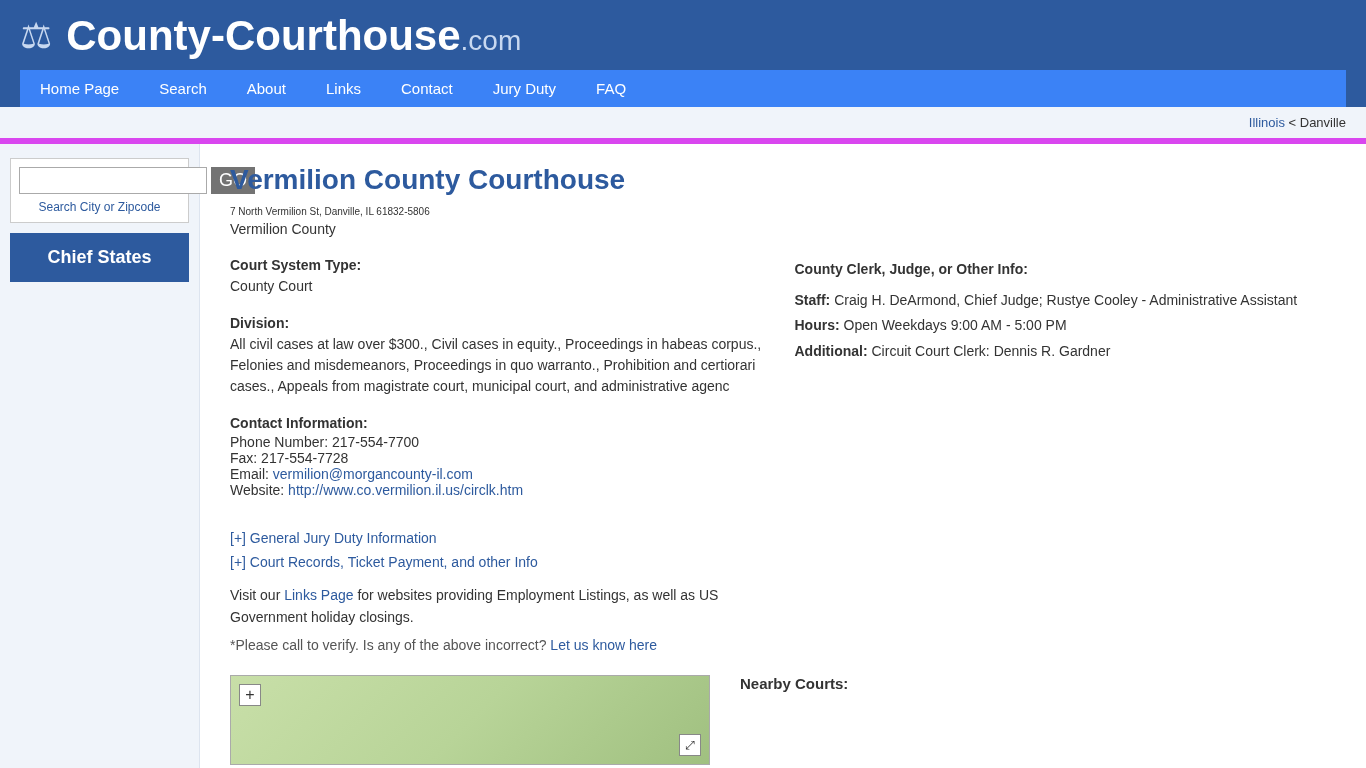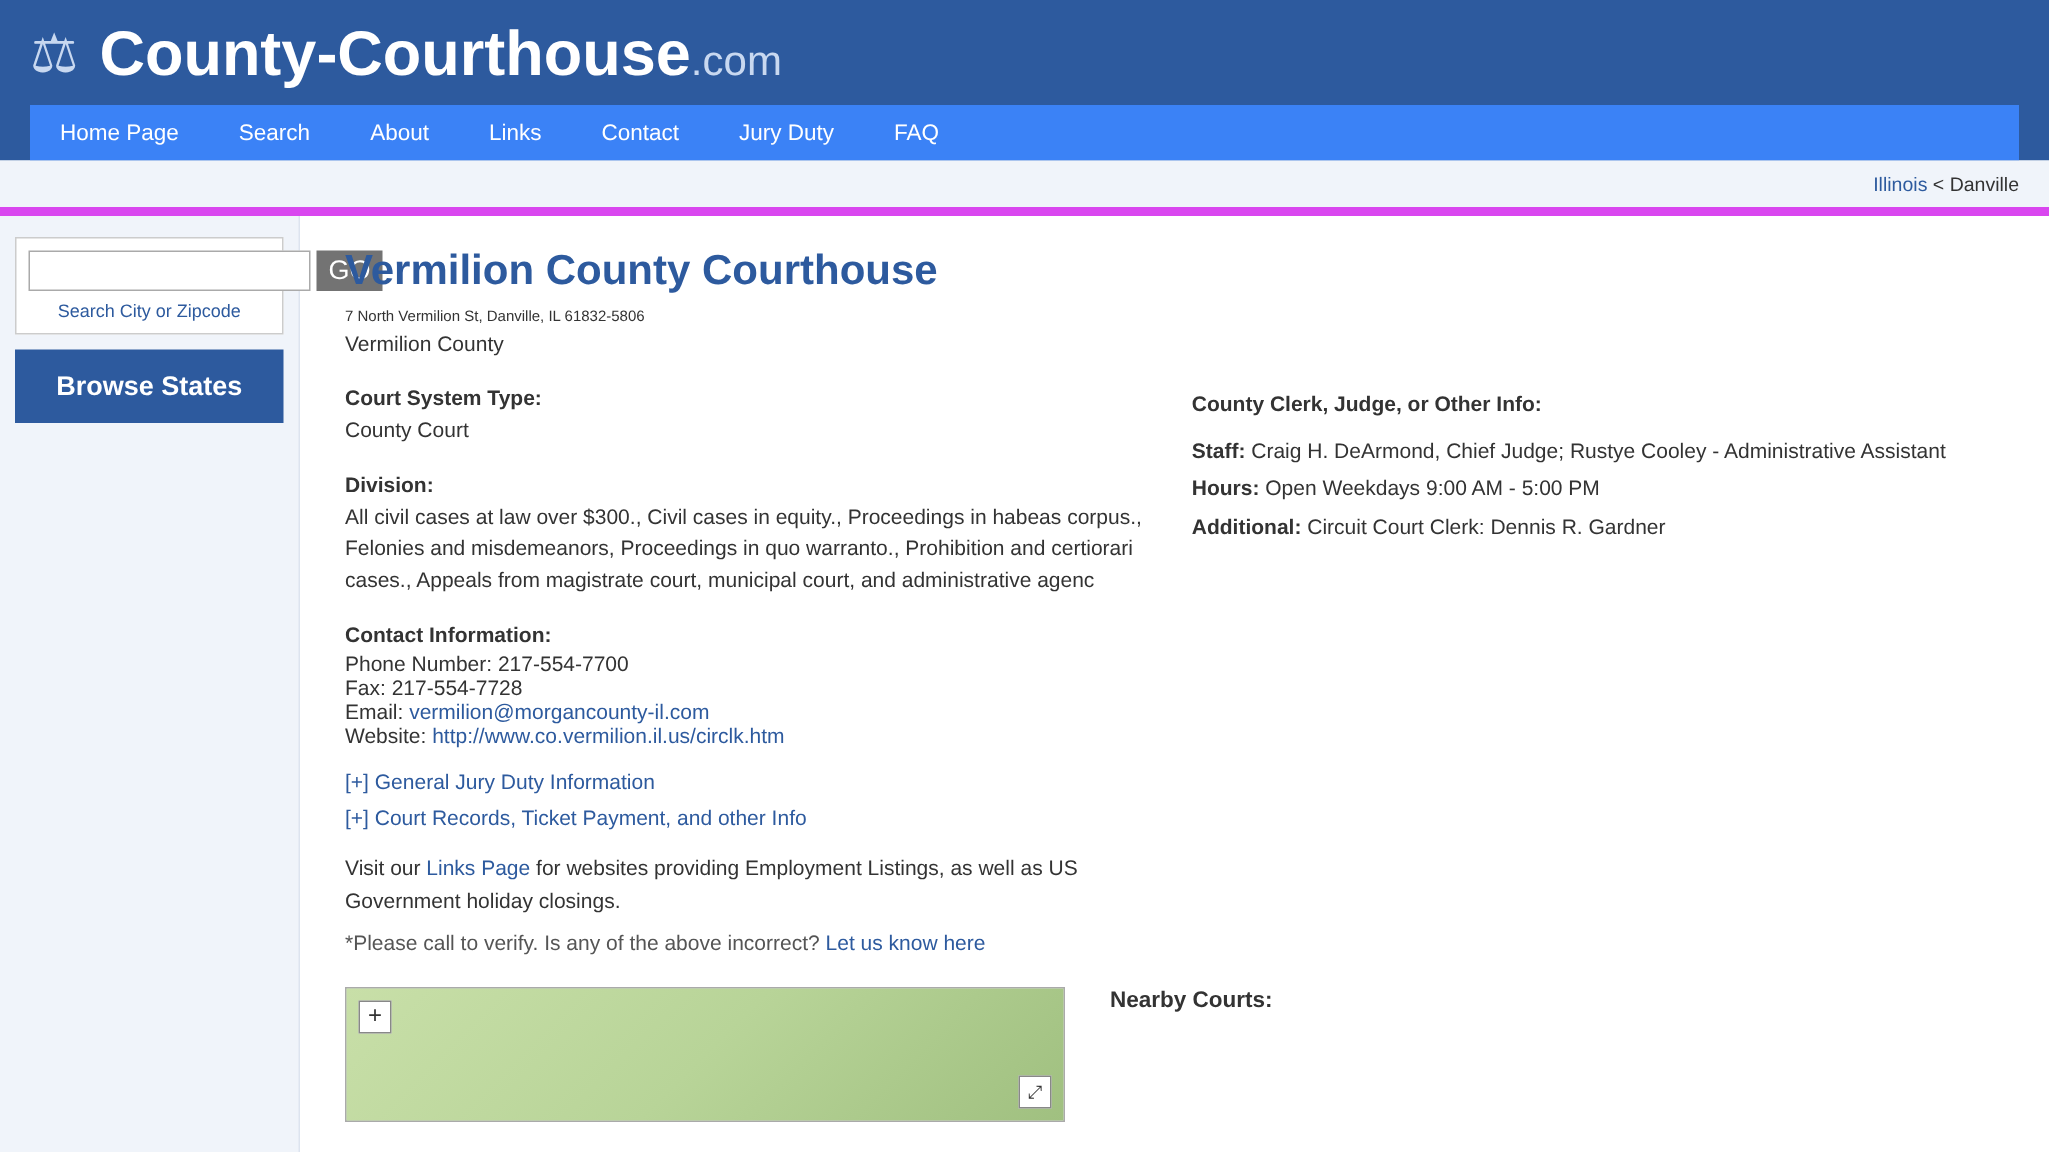--- a/index.html
+++ b/index.html
@@ -131,21 +131,21 @@
     #left-col { flex: 1; }
     #right-col { flex: 1; }
 
     .info-section { margin-bottom: 18px; }
     .info-label { font-weight: bold; font-size: 14px; display: block; margin-bottom: 3px; }
     .info-value { font-size: 14px; color: #333; line-height: 1.5; }
 
     .right-label { font-weight: bold; }
     .right-block { font-size: 14px; line-height: 1.8; }
 
-    #contact-section { margin-bottom: 15px; }
+    #contact-section { margin-bottom: 32px; }
     .contact-link { color: #2d5a9e; text-decoration: none; }
 
     .expandable-link {
       color: #2d5a9e;
       text-decoration: none;
       font-size: 14px;
       display: block;
       margin-bottom: 8px;
       cursor: pointer;
     }
@@ -234,21 +234,21 @@
 <div id="main-layout">
 
   <div id="sidebar">
     <div id="search-box-area">
       <div id="search-row">
         <input id="city-zip-input" type="text" placeholder="" style="">
         <button id="go-button">GO</button>
       </div>
       <span id="search-label">Search City or Zipcode</span>
     </div>
-    <div id="browse-states-btn">Browse States</div>
+    <div id="browse-states-btn">Chief States</div>
   </div>
 
   <div id="content">
 
     <h1 id="page-title">Vermilion County Courthouse</h1>
     <div id="address-line1">7 North Vermilion St, Danville, IL 61832-5806</div>
     <div id="county-name">Vermilion County</div>
 
     <div id="info-grid">
 

